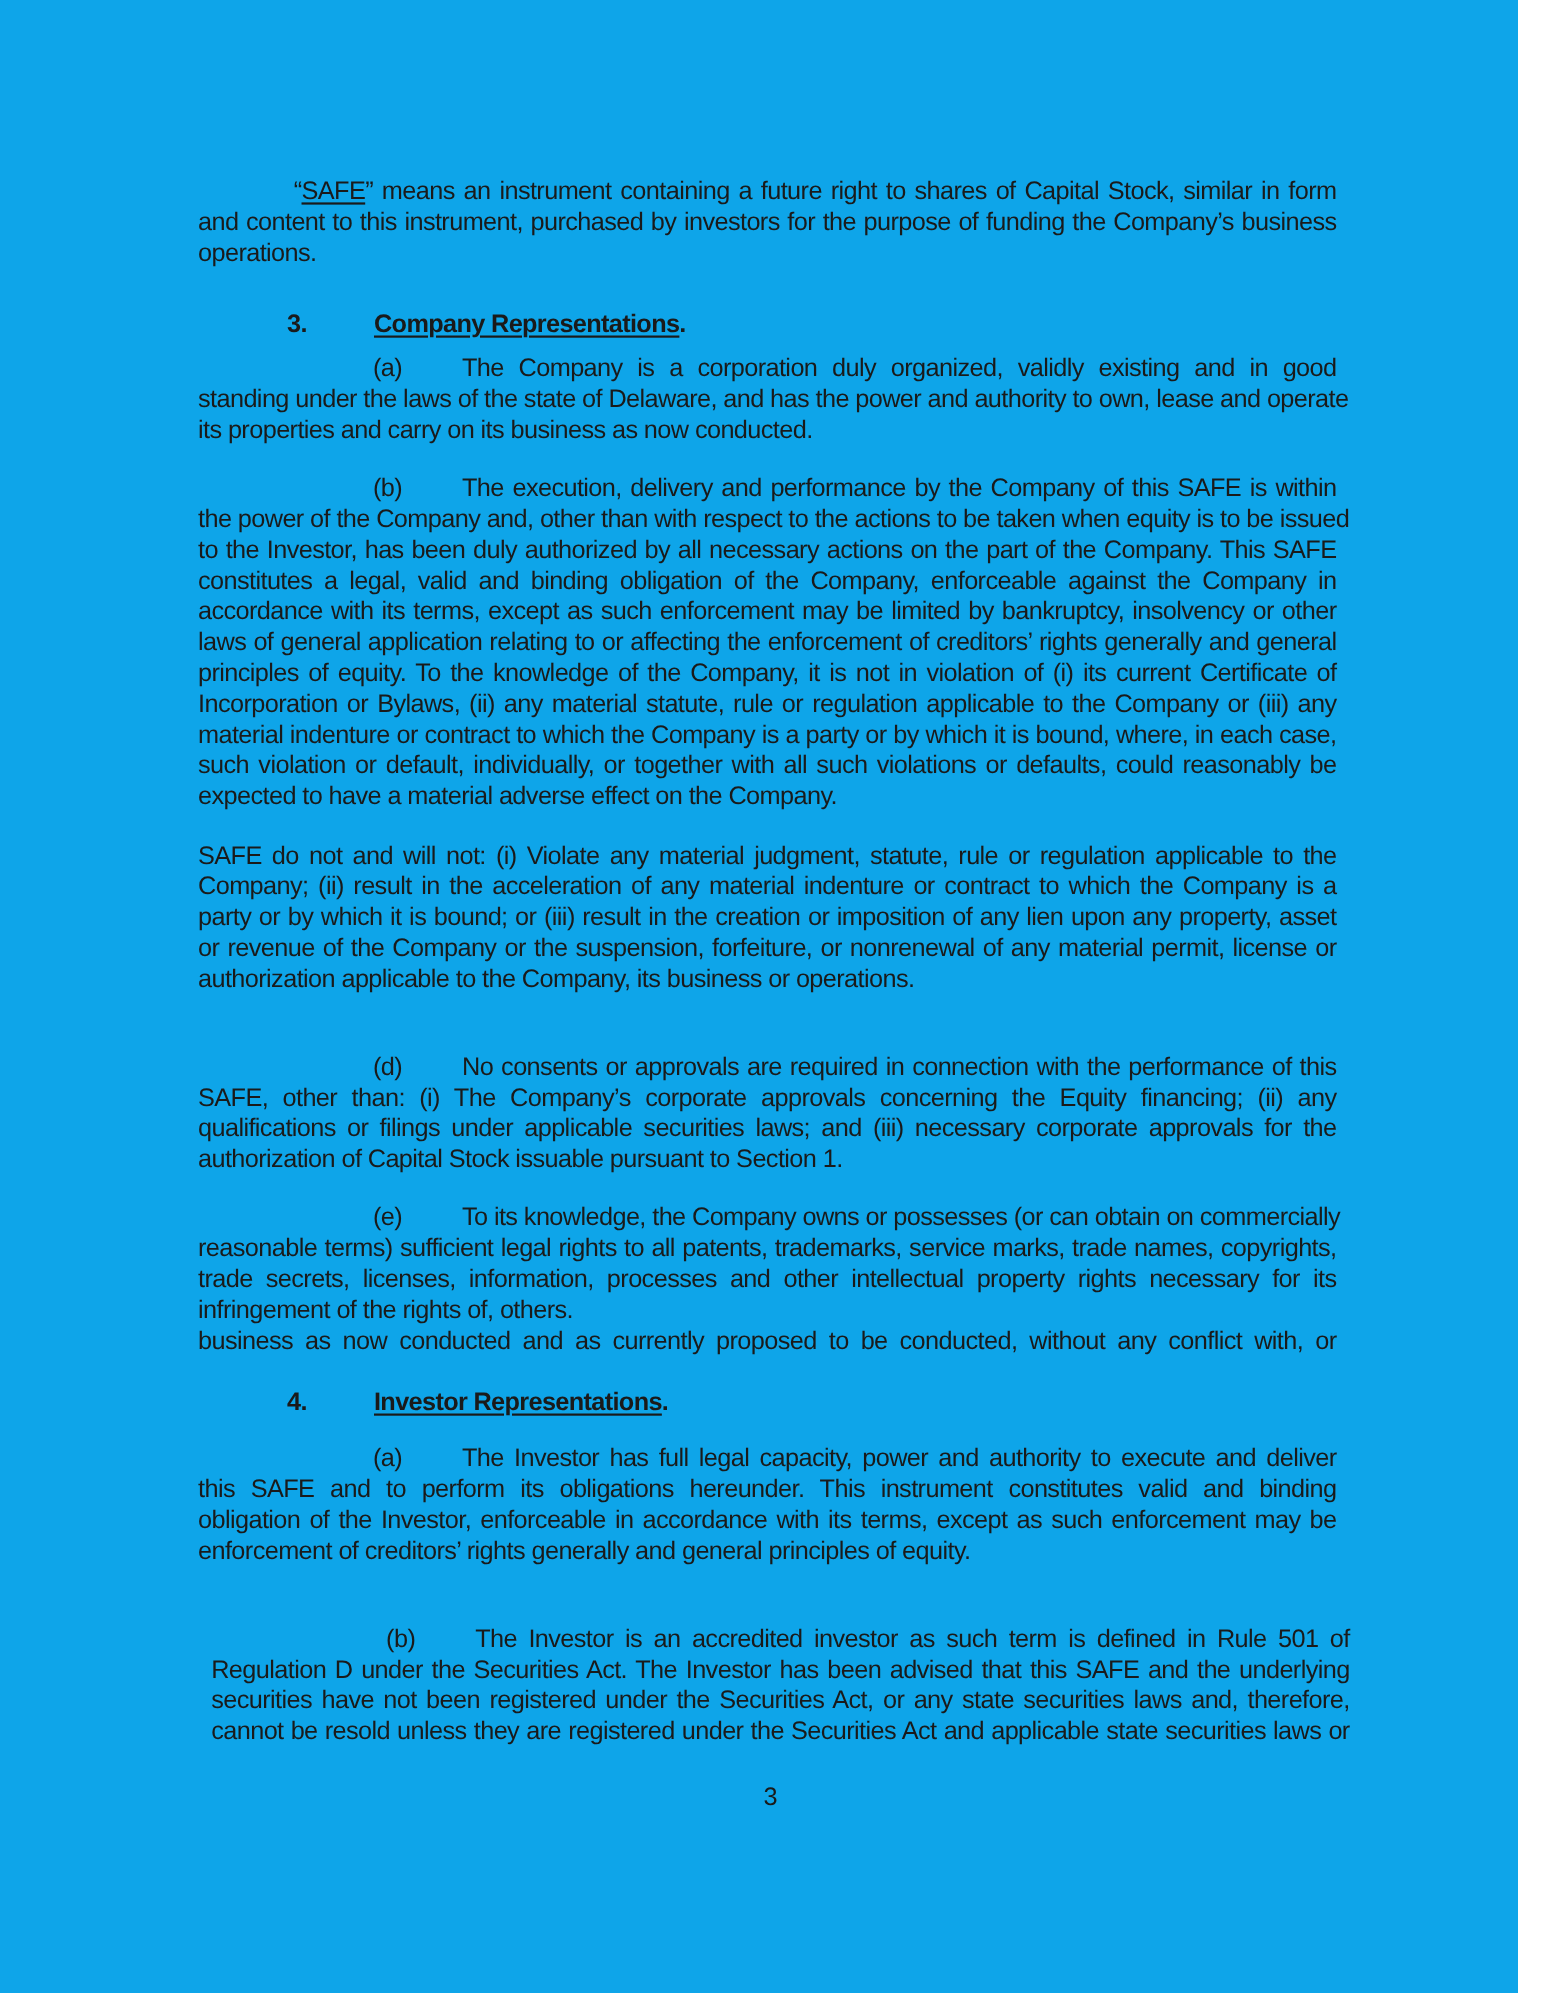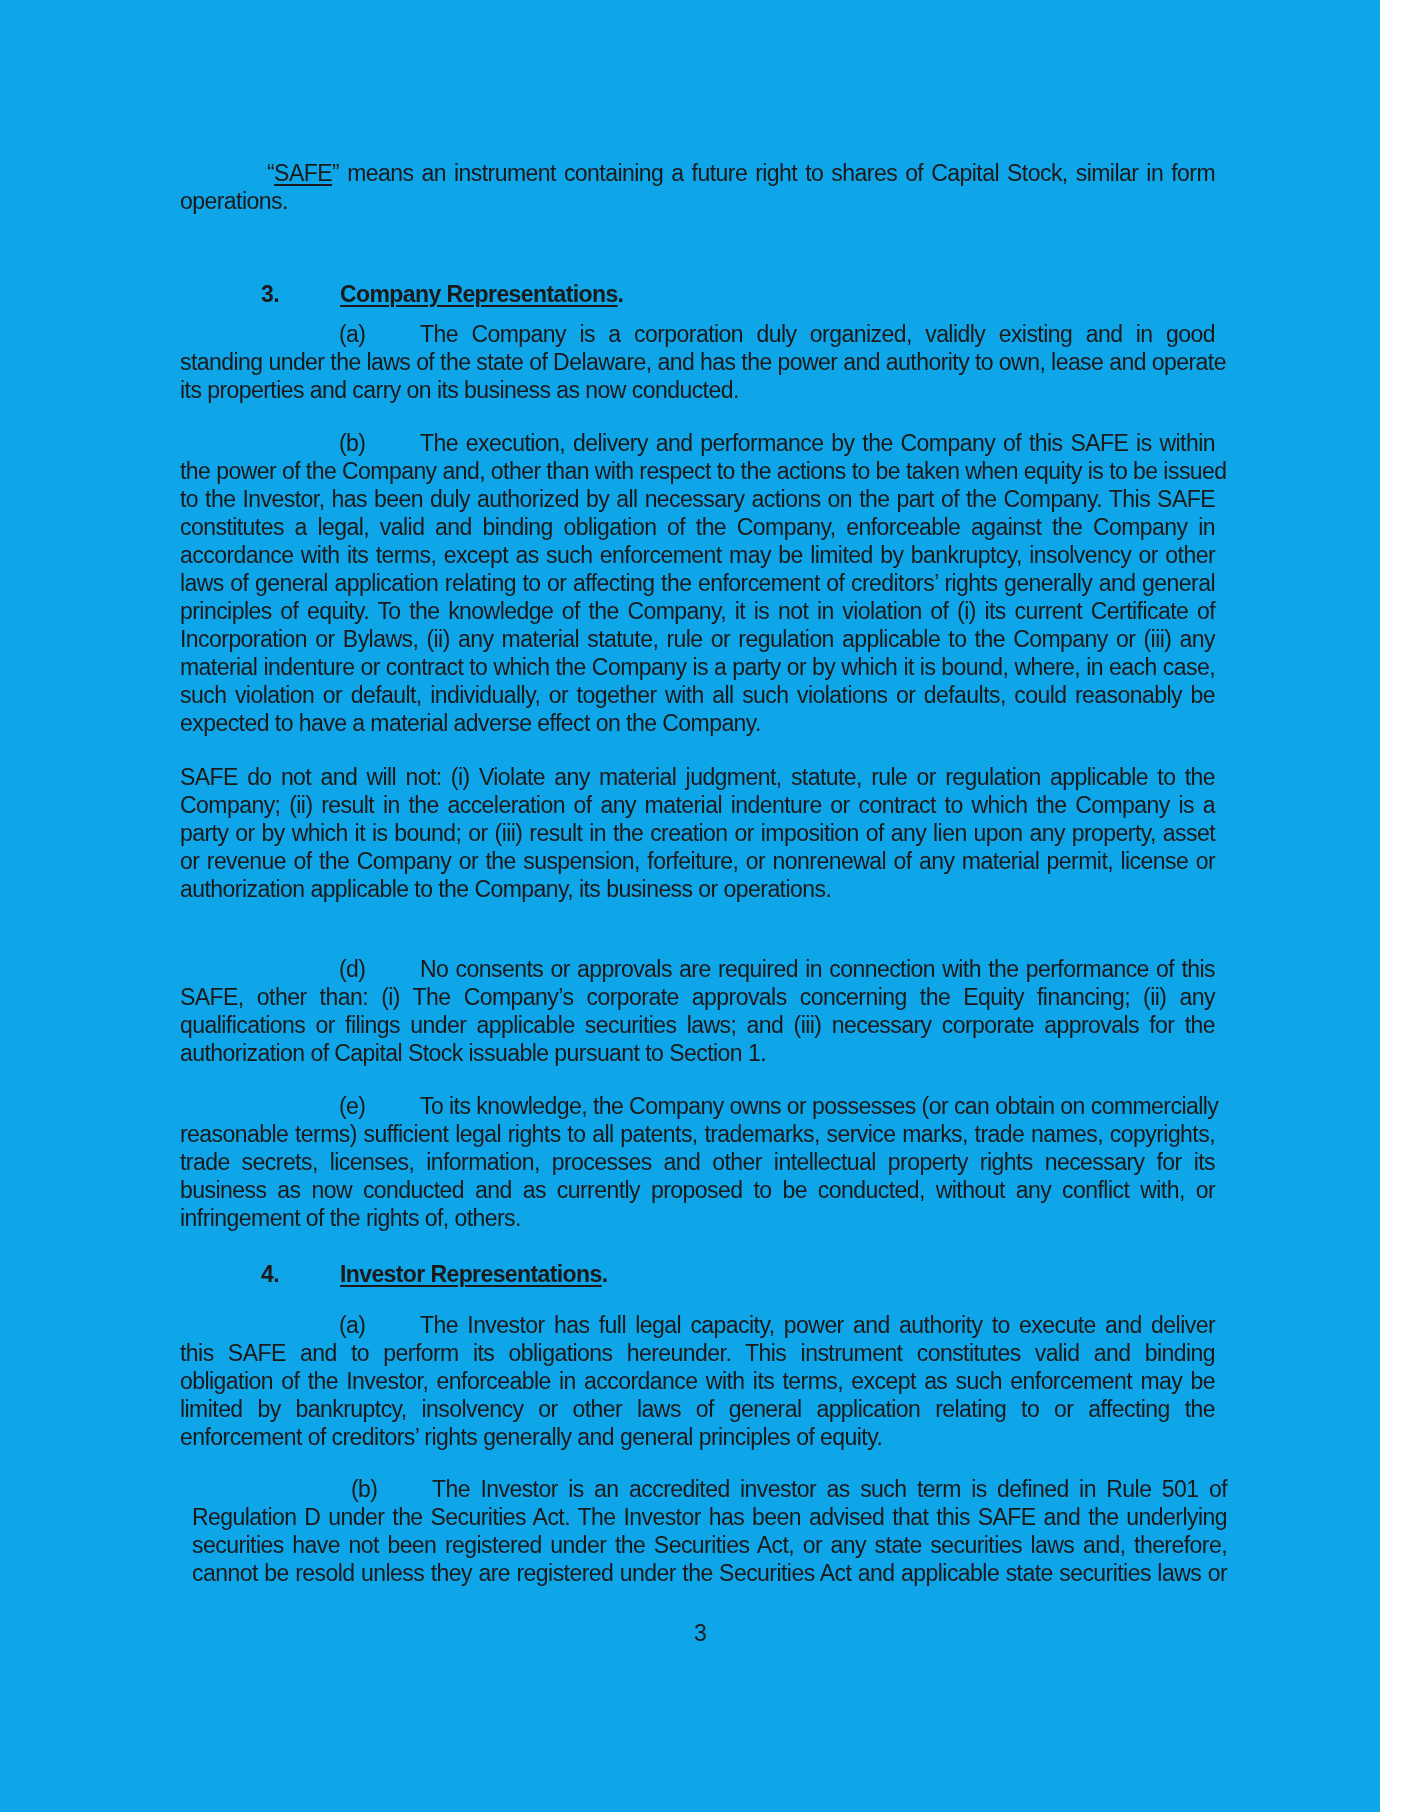--- a/index.html
+++ b/index.html
@@ -32,20 +32,21 @@
       line-height: 28px;
     }
   </style>
 </head>
 <body>
 
 <div class="page">
 
   <div class="block" style="top:159px;">
     <span class="line first-def"><span>“</span><span class="u">SAFE</span><span>”</span><span> means an instrument containing a future right to shares of Capital Stock, similar in form</span></span>
+    <span class="line">and content to this instrument, purchased by investors for the purpose of funding the Company’s business</span>
     <span class="line last">operations.</span>
   </div>
 
   <div class="heading" style="top:280px;">
     <span class="num">3.</span><span class="title">Company Representations</span><span>.</span>
   </div>
 
   <div class="block" style="top:429px;">
     <span class="line first"><span class="lbl">(b)</span><span>The execution, delivery and performance by the Company of this SAFE is within</span></span>
     <span class="line">the power of the Company and, other than with respect to the actions to be taken when equity is to be issued</span>
@@ -78,33 +79,32 @@
     <span class="line first"><span class="lbl">(d)</span><span>No consents or approvals are required in connection with the performance of this</span></span>
     <span class="line">SAFE, other than:  (i) The Company’s corporate approvals concerning the Equity financing; (ii) any</span>
     <span class="line">qualifications or filings under applicable securities laws; and (iii) necessary corporate approvals for the</span>
     <span class="line last">authorization of Capital Stock issuable pursuant to Section 1.</span>
   </div>
 
   <div class="block" style="top:1092px;">
     <span class="line first"><span class="lbl">(e)</span><span>To its knowledge, the Company owns or possesses (or can obtain on commercially</span></span>
     <span class="line">reasonable terms) sufficient legal rights to all patents, trademarks, service marks, trade names, copyrights,</span>
     <span class="line">trade secrets, licenses, information, processes and other intellectual property rights necessary for its</span>
+    <span class="line last">infringement of the rights of, others.</span>
     <span class="line">business as now conducted and as currently proposed to be conducted, without any conflict with, or</span>
-    <span class="line last">infringement of the rights of, others.</span>
   </div>
 
   <div class="heading" style="top:1260px;">
     <span class="num">4.</span><span class="title">Investor Representations</span><span>.</span>
   </div>
 
   <div class="block" style="top:1311px;">
     <span class="line first"><span class="lbl">(a)</span><span>The Investor has full legal capacity, power and authority to execute and deliver</span></span>
     <span class="line">this SAFE and to perform its obligations hereunder.  This instrument constitutes valid and binding</span>
     <span class="line">obligation of the Investor, enforceable in accordance with its terms, except as such enforcement may be</span>
-    <span class="line">limited by bankruptcy, insolvency or other laws of general application relating to or affecting the</span>
     <span class="line last">enforcement of creditors’ rights generally and general principles of equity.</span>
   </div>
 
   <div class="block" style="top:1475px;margin-left:12px;">
     <span class="line first"><span class="lbl">(b)</span><span>The Investor is an accredited investor as such term is defined in Rule 501 of</span></span>
     <span class="line">Regulation D under the Securities Act.  The Investor has been advised that this SAFE and the underlying</span>
     <span class="line">securities have not been registered under the Securities Act, or any state securities laws and, therefore,</span>
     <span class="line">cannot be resold unless they are registered under the Securities Act and applicable state securities laws or</span>
   </div>
 

